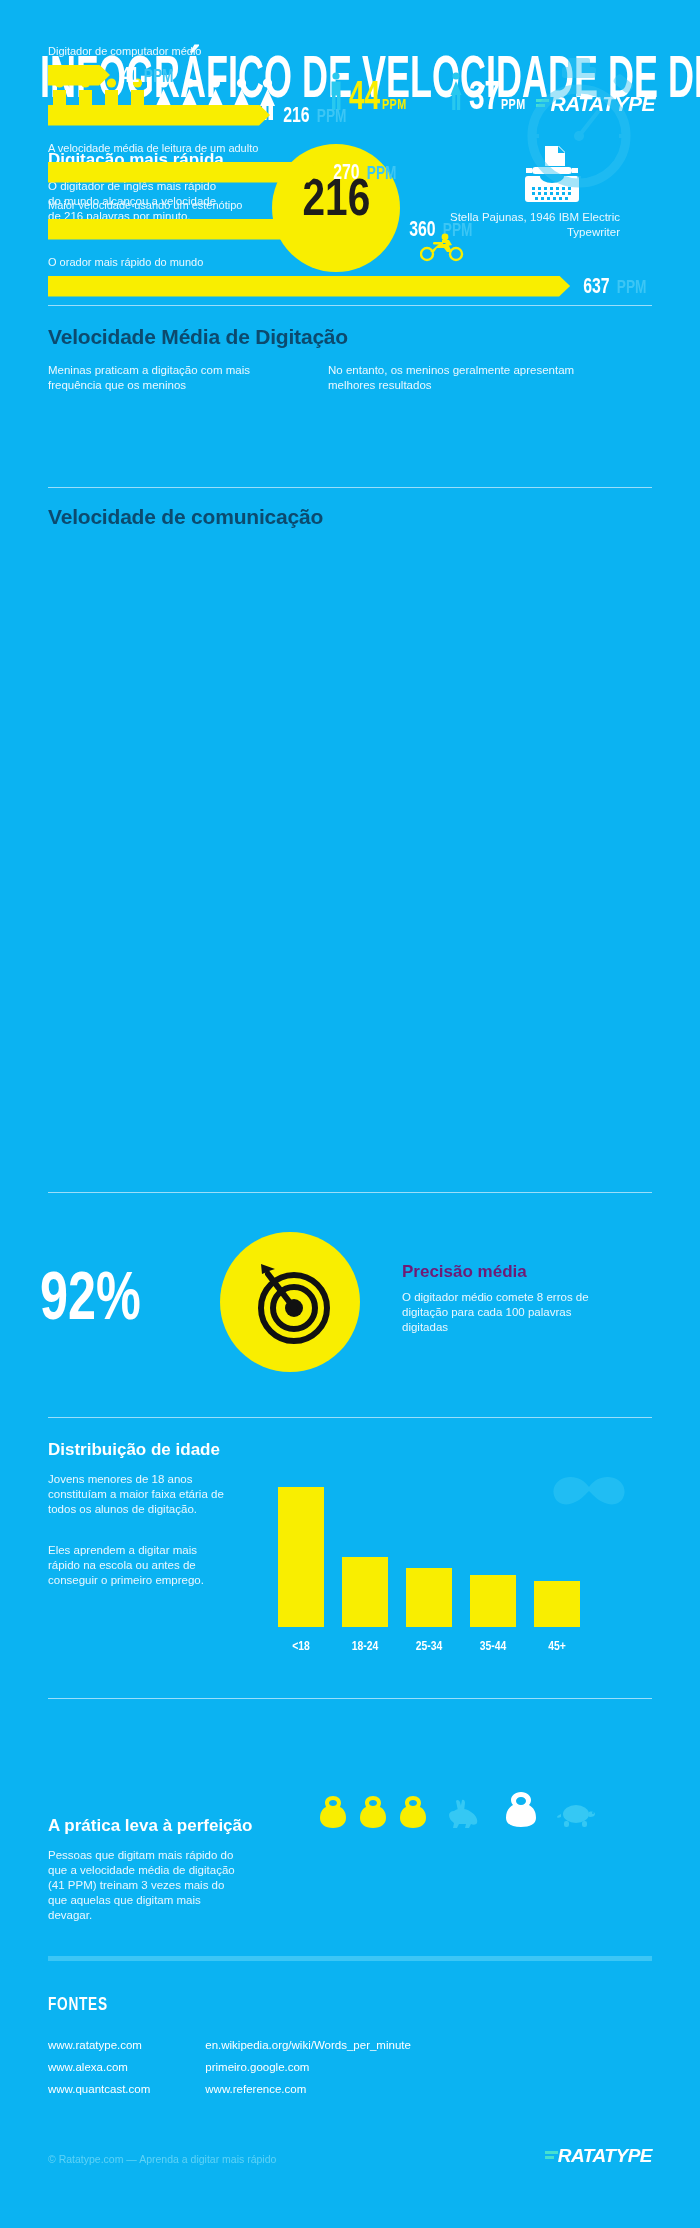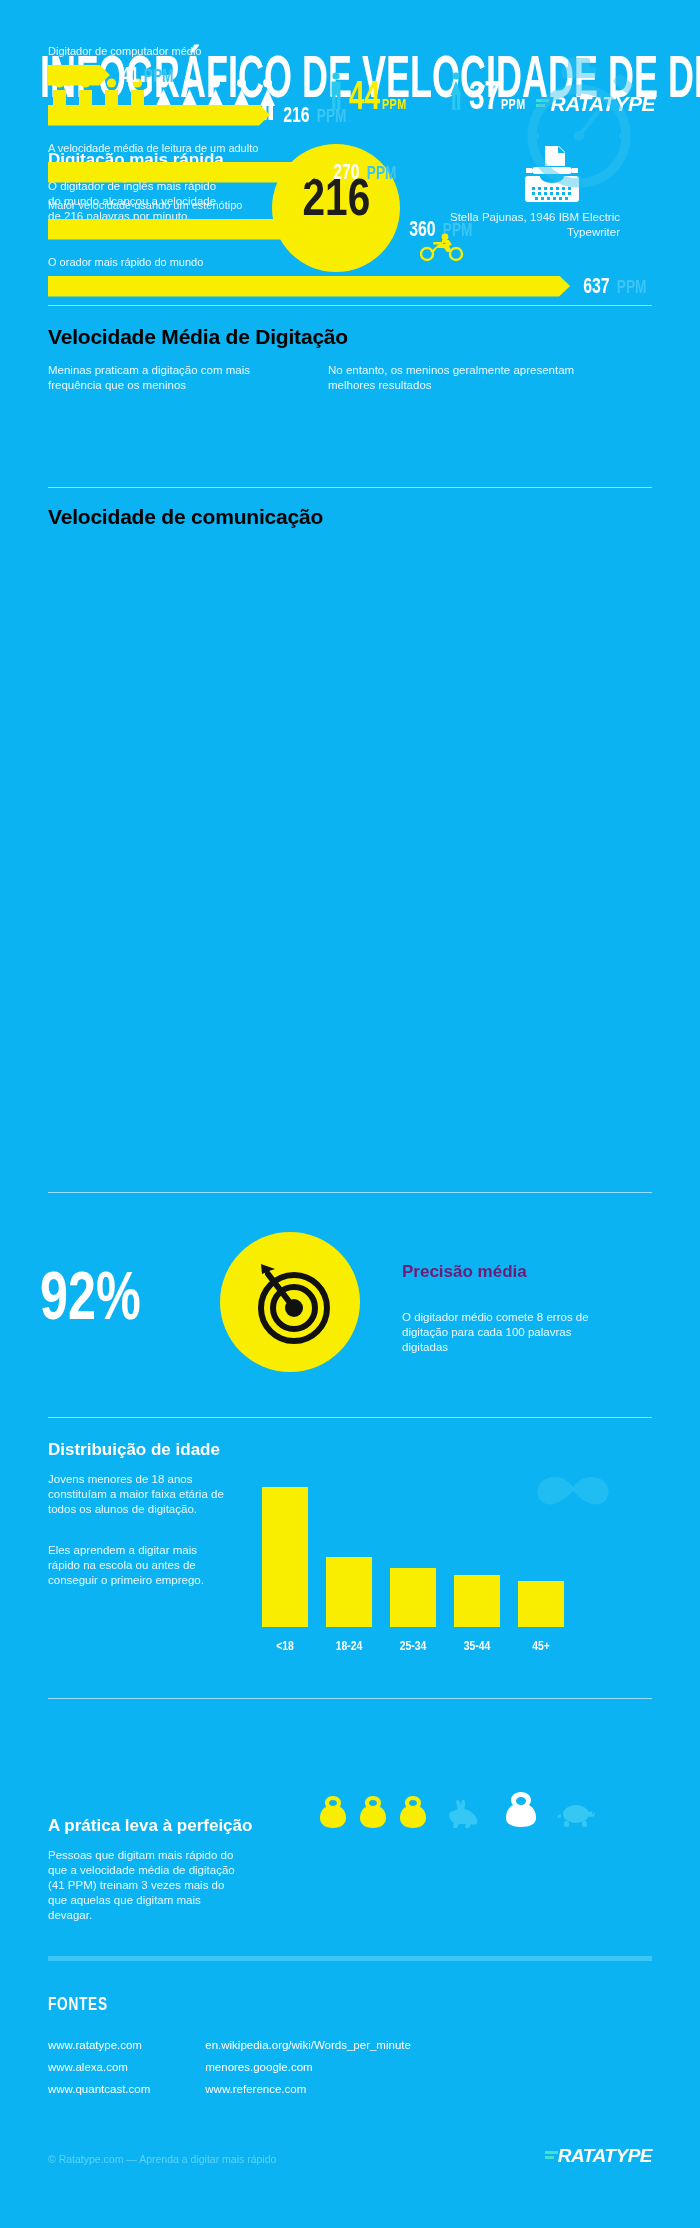--- a/index.html
+++ b/index.html
@@ -16,21 +16,21 @@
     overflow: hidden;
   }
 
   
   .inner { position: absolute; left: 48px; width: 604px; }
   .divider {
     position: absolute; left: 48px; width: 604px; height: 1px;
     background: #bfe9fb; opacity: .8;
   }
   .sec-title {
-    font-size: 21px; font-weight: bold; color: #000000;
+    font-size: 21px; font-weight: bold; color: #0c4a6e;
     letter-spacing: -0.2px;
   }
   .body-txt {
     font-size: 11.5px; color: #eaf8ff; line-height: 15px;
   }
 
   
   #hdr-title {
     position: absolute; left: 40px; top: 42px;
     font-size: 60px; font-weight: bold; color: #ffffff;
@@ -138,30 +138,30 @@
     line-height: 64px;
   }
   #target-circle {
     position: absolute; left: 220px; top: 1232px;
     width: 140px; height: 140px; border-radius:50%;
     background:#f9ee00;
     display:flex; align-items:center; justify-content:center;
   }
   #s4-txt { position:absolute; left: 402px; top: 1262px; width: 215px; }
   #s4-txt h2 { font-size: 17px; font-weight:bold; color:#701a75; }
-  #s4-txt p { margin-top: 28px; }
+  #s4-txt p { margin-top: 8px; }
 
   
   #d4 { top: 1417px; }
   #s5 { top: 1440px; }
   #s5 h2 { font-size: 17px; font-weight:bold; color:#fff; }
   #s5 .p1 { margin-top: 12px; width: 180px; }
   #s5 .p2 { margin-top: 26px; width: 180px; }
   #agechart {
-    position:absolute; left: 262px; top: 1468px;
+    position:absolute; left: 278px; top: 1468px;
     width: 340px; height: 185px;
   }
   #agebars {
     position:absolute; left: 0; bottom: 26px;
     width: 100%; height: 140px;
     display:flex; align-items:flex-end; gap: 18px;
   }
   #agebars .abar { width: 46px; background:#f9ee00; }
   #agelbls {
     position:absolute; left:0; bottom: 0; width:100%;
@@ -536,21 +536,21 @@
   <div id="fontes">FONTES</div>
 
   <div id="links">
     <div>
       <a href="#">www.ratatype.com</a>
       <a href="#">www.alexa.com</a>
       <a href="#">www.quantcast.com</a>
     </div>
     <div>
       <a href="#">en.wikipedia.org/wiki/Words_per_minute</a>
-      <a href="#">menores.google.com</a>
+      <a href="#">primeiro.google.com</a>
       <a href="#">www.reference.com</a>
     </div>
   </div>
 
   <div id="copyright">© Ratatype.com — Aprenda a digitar mais rápido</div>
 
   <div id="footer-logo">
     <span class="bars">
         <i></i>
         <i></i>

